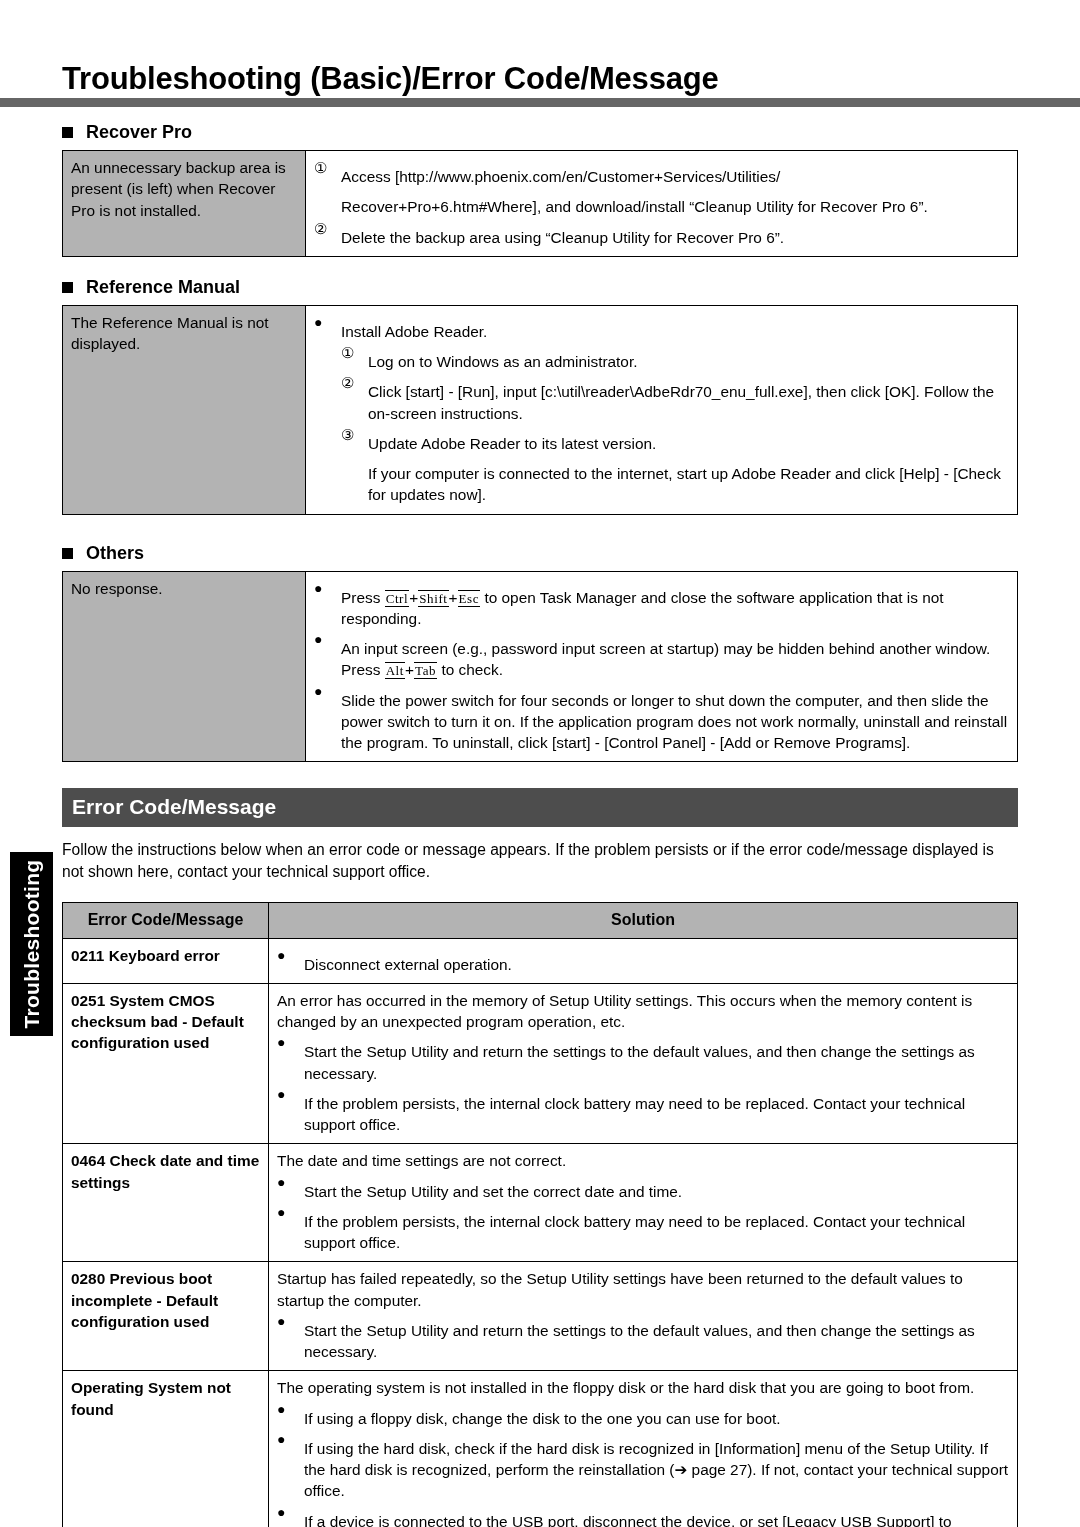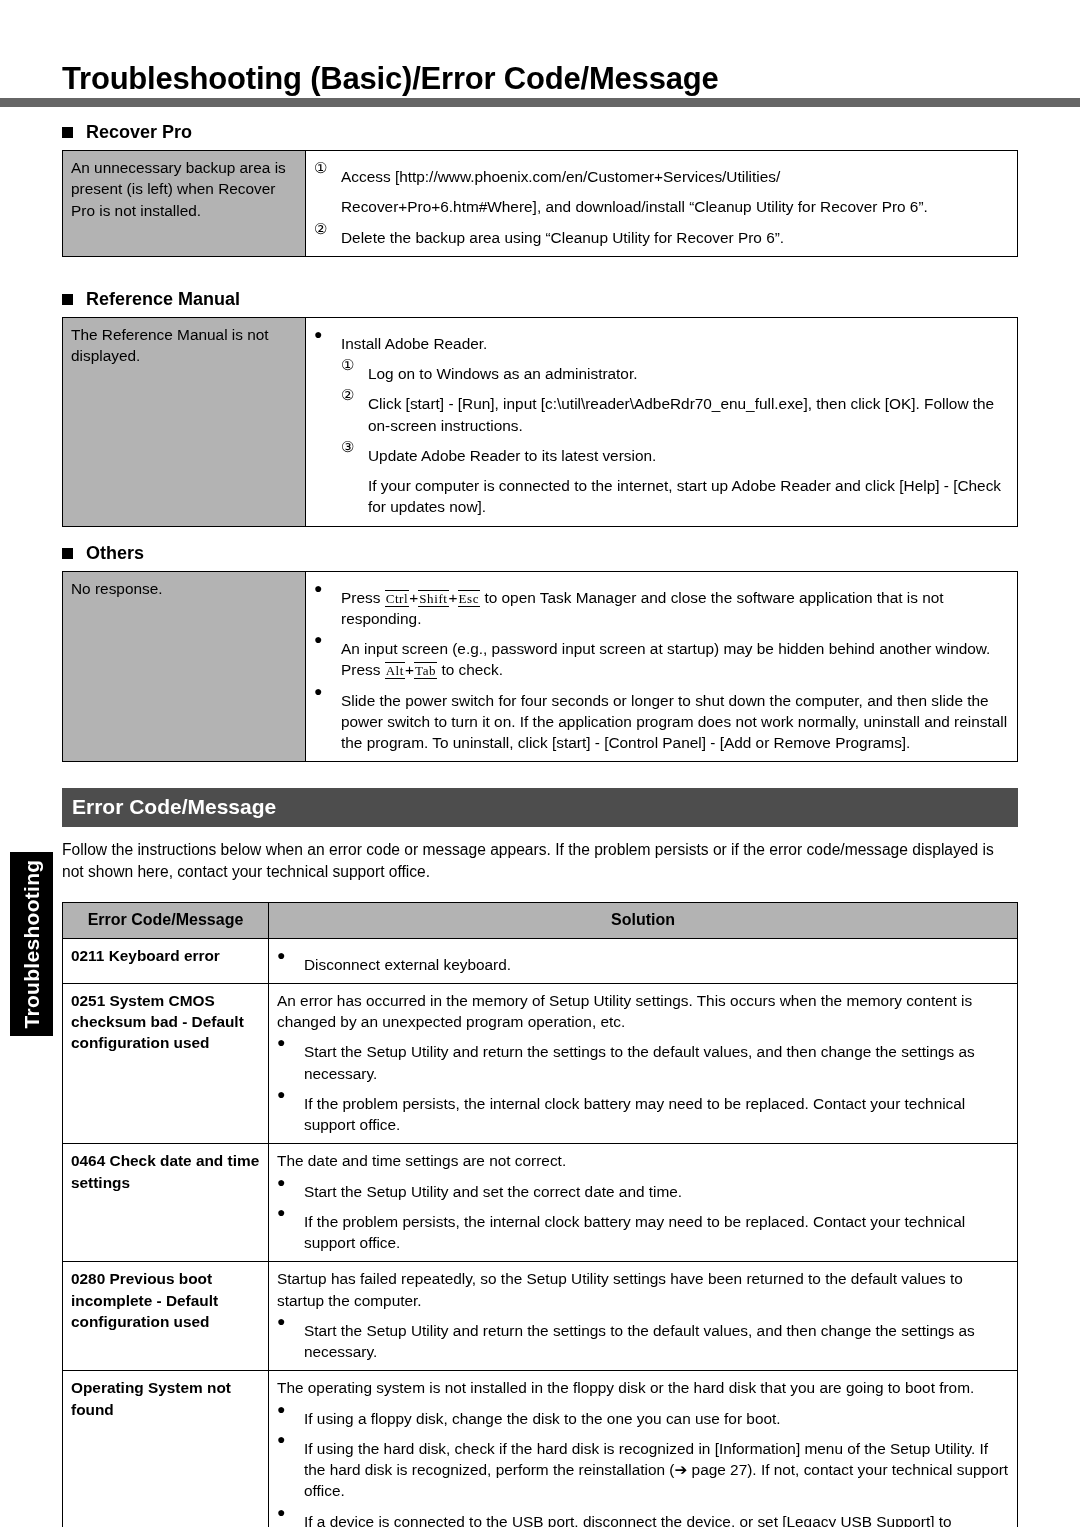--- a/index.html
+++ b/index.html
@@ -214,21 +214,21 @@
           </div>
           <div class="li">
             <span class="mk num">②</span>
             <span class="tx">Delete the backup area using “Cleanup Utility for Recover Pro 6”.</span>
           </div>
         </td>
       </tr>
     </tbody>
   </table>
 
-  <div class="subhead" style="margin-top:32px">
+  <div class="subhead" style="margin-top:20px">
     <span class="sq"></span>
     <span>Reference Manual</span>
   </div>
 
   <table class="tbl">
     <colgroup>
         <col style="width:243px">
         <col>
       </colgroup>
     <tbody>
@@ -253,21 +253,21 @@
           </div>
           <div class="li indent">
             <span class="mk num"></span>
             <span class="tx">If your computer is connected to the internet, start up Adobe Reader and click [Help] - [Check for updates now].</span>
           </div>
         </td>
       </tr>
     </tbody>
   </table>
 
-  <div class="subhead" style="margin-top:16px">
+  <div class="subhead" style="margin-top:28px">
     <span class="sq"></span>
     <span>Others</span>
   </div>
 
   <table class="tbl">
     <colgroup>
         <col style="width:243px">
         <col>
       </colgroup>
     <tbody>
@@ -305,21 +305,21 @@
         <th>Solution</th>
       </tr>
     </thead>
     <tbody>
 
       <tr>
         <td class="code">0211 Keyboard error</td>
         <td>
           <div class="li">
             <span class="mk dot">●</span>
-            <span class="tx">Disconnect external keyboard.</span>
+            <span class="tx">Disconnect external operation.</span>
           </div>
         </td>
       </tr>
 
       <tr>
         <td class="code">0251 System CMOS checksum bad - Default configuration used</td>
         <td>
           <div class="plain">An error has occurred in the memory of Setup Utility settings. This occurs when the memory content is changed by an unexpected program operation, etc.</div>
           <div class="li">
             <span class="mk dot">●</span>

